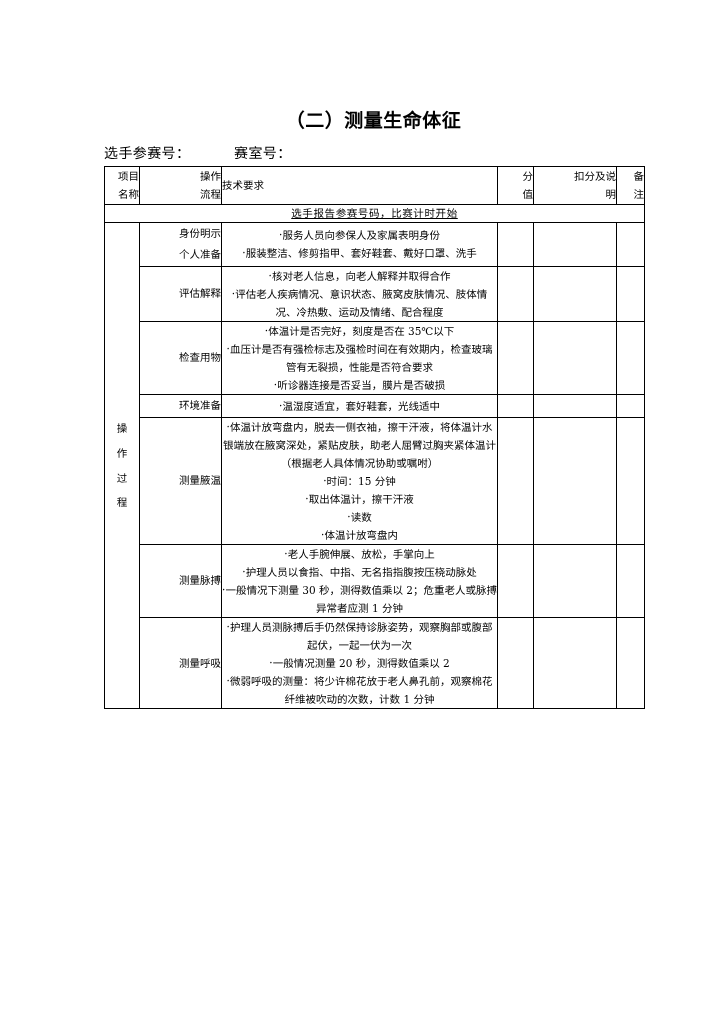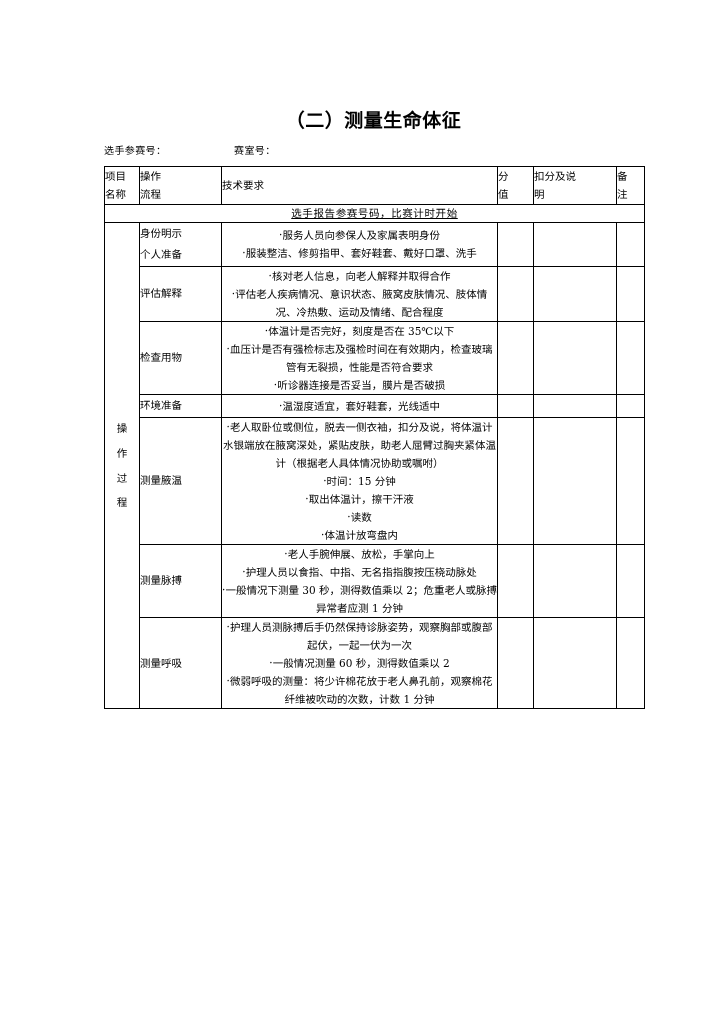--- a/index.html
+++ b/index.html
@@ -36,21 +36,21 @@
     font-weight: bold;
     letter-spacing: 0.5px;
     font-family: "DejaVu Serif", "Liberation Serif", serif;
   }
 
   .meta-line {
     position: absolute;
     left: 88px;
     top: 142px;
     width: 540px;
-    font-size: 10px;
+    font-size: 14px;
     letter-spacing: 0.4px;
   }
   .meta-line .meta-a {
     display: inline-block;
     width: 130px;
   }
   .meta-line .meta-b {
     display: inline-block;
   }
 
@@ -74,21 +74,21 @@
 
   
   col.c1 { width: 35px; }
   col.c2 { width: 82px; }
   col.c3 { width: 276px; }
   col.c4 { width: 36px; }
   col.c5 { width: 83px; }
   col.c6 { width: 28px; }
 
   .hdr {
-    text-align: left;
+    text-align: right;
     line-height: 1.75;
     padding: 5px 1px;
     margin-top: 28px;
   }
   .hdr .l {
     display: block;
     white-space: nowrap;
   }
 
   .hdr-wide {
@@ -97,21 +97,21 @@
   }
 
   .banner-row td {
     text-align: center;
     padding: 8px 2px;
     letter-spacing: 0.6px;
     text-decoration: underline;
   }
 
   .flowcell {
-    text-align: left;
+    text-align: right;
     padding: 4px 2px;
     line-height: 2.05;
     margin-top: 42px;
   }
   .flowcell .l {
     display: block;
     white-space: nowrap;
   }
 
   .reqcell {
@@ -248,21 +248,21 @@
         <td class="blankcell"></td>
         <td class="blankcell"></td>
         <td class="blankcell"></td>
       </tr>
 
       <tr>
         <td class="flowcell">
           <span class="l">测量腋温</span>
         </td>
         <td class="reqcell">
-          <span class="li">·老人取卧位或侧位，脱去一侧衣袖，扣分及说，将体温计水银端放在腋窝深处，紧贴皮肤，助老人屈臂过胸夹紧体温计（根据老人具体情况协助或嘱咐）</span>
+          <span class="li">·体温计放弯盘内，脱去一侧衣袖，擦干汗液，将体温计水银端放在腋窝深处，紧贴皮肤，助老人屈臂过胸夹紧体温计（根据老人具体情况协助或嘱咐）</span>
           <span class="li">·时间：15 分钟</span>
           <span class="li">·取出体温计，擦干汗液</span>
           <span class="li">·读数</span>
           <span class="li">·体温计放弯盘内</span>
         </td>
         <td class="blankcell"></td>
         <td class="blankcell"></td>
         <td class="blankcell"></td>
       </tr>
 
@@ -279,21 +279,21 @@
         <td class="blankcell"></td>
         <td class="blankcell"></td>
       </tr>
 
       <tr>
         <td class="flowcell">
           <span class="l">测量呼吸</span>
         </td>
         <td class="reqcell">
           <span class="li">·护理人员测脉搏后手仍然保持诊脉姿势，观察胸部或腹部起伏，一起一伏为一次</span>
-          <span class="li">·一般情况测量 60 秒，测得数值乘以 2</span>
+          <span class="li">·一般情况测量 20 秒，测得数值乘以 2</span>
           <span class="li">·微弱呼吸的测量：将少许棉花放于老人鼻孔前，观察棉花纤维被吹动的次数，计数 1 分钟</span>
         </td>
         <td class="blankcell"></td>
         <td class="blankcell"></td>
         <td class="blankcell"></td>
       </tr>
     </tbody>
   </table>
 
 </div>

